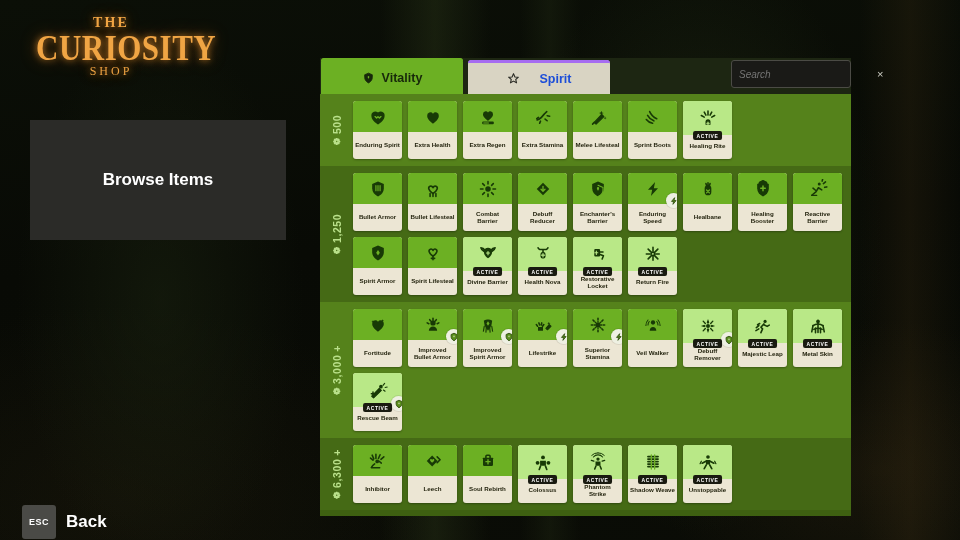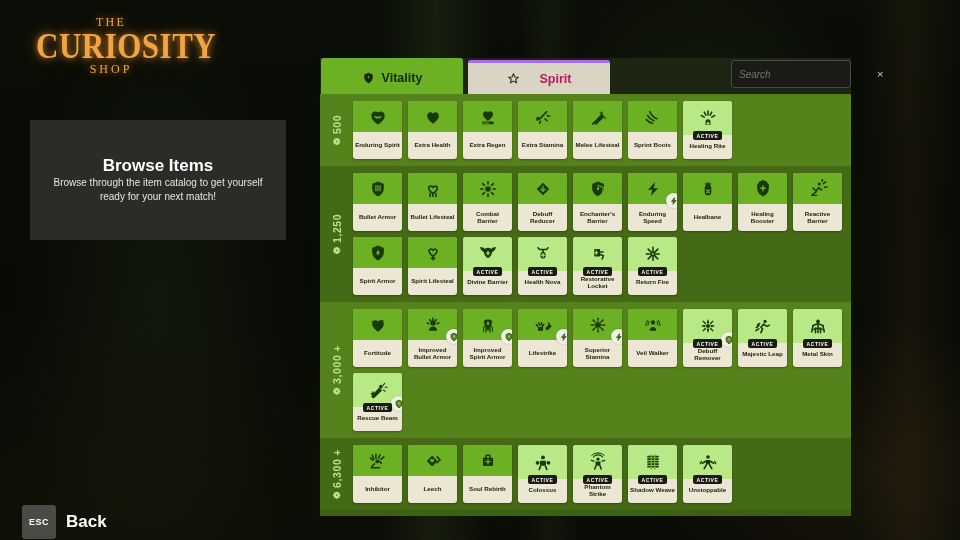--- a/index.html
+++ b/index.html
@@ -20,21 +20,21 @@
   
   .bgstreak { position:absolute; top:0; bottom:0; pointer-events:none; }
 
   
   #logo {
     position: absolute; left: 36px; top: 16px; width: 150px; height: 62px;
     text-align: center; color: #f0a544; line-height: 1;
     text-shadow: 0 0 7px rgba(240,150,50,.75), 0 0 16px rgba(220,120,30,.45);
     font-family: "Liberation Serif", serif;
   }
-  #logo .l-the { font-size: 12px; letter-spacing: 2.2px; font-weight: normal; display:block; }
+  #logo .l-the { font-size: 14px; letter-spacing: 2.2px; font-weight: bold; display:block; }
   #logo .l-main {
     font-size: 31px; font-weight: bold; letter-spacing: .5px; display:block;
     margin-top: -1px; transform: scaleY(1.18); transform-origin: top center;
   }
   #logo .l-shop { font-size: 12px; letter-spacing: 3px; font-weight: normal; display:block; margin-top: 5px; }
 
   
   #browse-panel {
     position: absolute; left: 30px; top: 120px; width: 256px; height: 120px;
     background: #2b2b28; display: flex; flex-direction: column;
@@ -137,42 +137,41 @@
   <div class="bgstreak" style="left:860px;width:100px;background:linear-gradient(90deg,rgba(0,0,0,0),rgba(70,52,22,.22),rgba(0,0,0,0));"></div>
 
   <div id="logo">
     <span class="l-the">THE</span>
     <span class="l-main">CURIOSITY</span>
     <span class="l-shop">SHOP</span>
   </div>
 
   <div id="browse-panel">
     <div class="bp-title">Browse Items</div>
-    <div class="bp-sub">Browse through the item catalog to get yourself ready for your next match!</div>
   </div>
 
   <div id="esc-row">
     <span class="key">ESC</span>
     <span class="back-label">Back</span>
   </div>
 
   <div id="shop">
 
     <div id="tabstrip">
         <div class="tab active" style="color: rgb(23, 40, 10);">
           <div class="accent" style="background: rgb(108, 176, 35);"></div>
           <span style="display: flex; color: rgb(23, 40, 10);">
             <svg width="13" height="14" viewBox="0 0 24 24" fill="#17280a" stroke="#17280a" stroke-width="1.6">
               <path d="M12 3l7 3v5c0 4.5-3 7.8-7 10-4-2.2-7-5.5-7-10V6z"></path>
               <path d="M12 8.5c1.6 0 2.4 2.2 0 5-2.4-2.8-1.6-5 0-5z" fill="#6cb023" stroke="none"></path>
             </svg>
           </span>
           <span>Vitality</span>
         </div>
-        <div class="tab" style="color: #be185d; gap: 20px;">
+        <div class="tab" style="color: #1d4ed8; gap: 20px;">
           <div class="accent" style="background: rgb(166, 108, 240);"></div>
           <span style="display: flex; color: rgb(42, 42, 36);">
             <svg width="13" height="13" viewBox="0 0 24 24" fill="none" stroke="currentColor" stroke-width="2" stroke-linejoin="round">
               <path d="M12 3l2.6 6.1 6.4.5-4.9 4.2 1.5 6.2L12 16.8 6.4 20l1.5-6.2L3 9.6l6.4-.5z"></path>
             </svg>
           </span>
           <span>Spirit</span>
         </div>
       </div>
 

